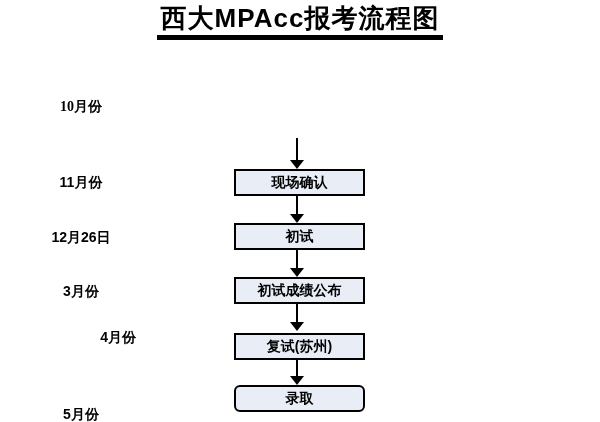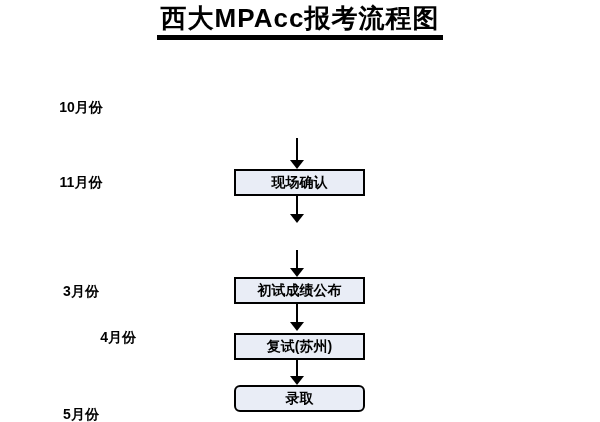--- a/index.html
+++ b/index.html
@@ -35,21 +35,21 @@
   
   .time-label{
     position:absolute;
     left:26px;width:110px;
     text-align:center;
     font-size:14px;
     font-weight:bold;
     line-height:18px;
     white-space:nowrap;
   }
-  .tl-0{top:98px;}
+  .tl-0{top:98px;font-family:Liberation Serif, serif;}
   .tl-1{top:173px;}
   .tl-2{top:228px;}
   .tl-3{top:282px;}
   .tl-4{top:328px;text-align:right;}
   .tl-5{top:389px;margin-top:16px;}
   
   .start-box{
     position:absolute;
     left:150px;top:68px;
     width:335px;height:70px;
@@ -106,39 +106,43 @@
 <body>
 
 <div class="canvas">
 
   <div class="title-wrap">
     <h1 class="page-title">西大MPAcc报考流程图</h1>
   </div>
 
   <div class="time-label tl-0">10月份</div>
   <div class="time-label tl-1">11月份</div>
+  <div class="time-label tl-2">12月26日</div>
   <div class="time-label tl-3">3月份</div>
   <div class="time-label tl-4">4月份</div>
   <div class="time-label tl-5">5月份</div>
 
 
   <div class="arrow ar-0">
     <div class="stem"></div>
     <div class="head"></div>
   </div>
 
   <div class="step-box sb-0">
     <span>现场确认</span>
   </div>
 
   <div class="arrow ar-1">
     <div class="stem"></div>
     <div class="head"></div>
   </div>
 
+  <div class="step-box sb-1">
+    <span>初试</span>
+  </div>
 
   <div class="arrow ar-2">
     <div class="stem"></div>
     <div class="head"></div>
   </div>
 
   <div class="step-box sb-2">
     <span>初试成绩公布</span>
   </div>
 

